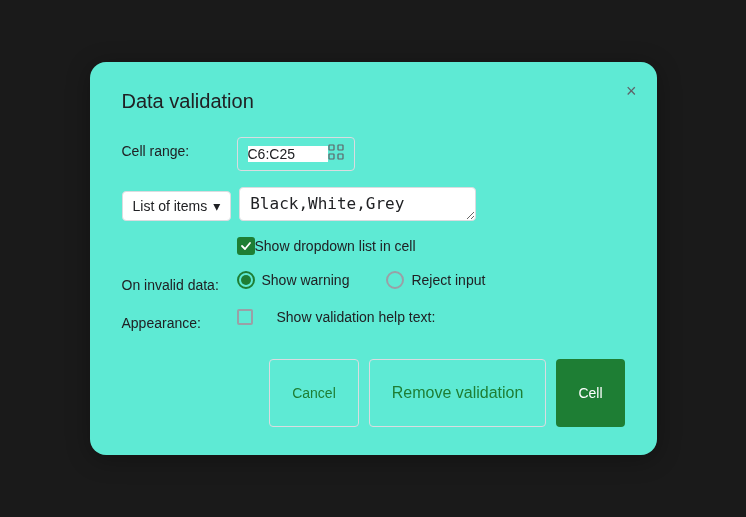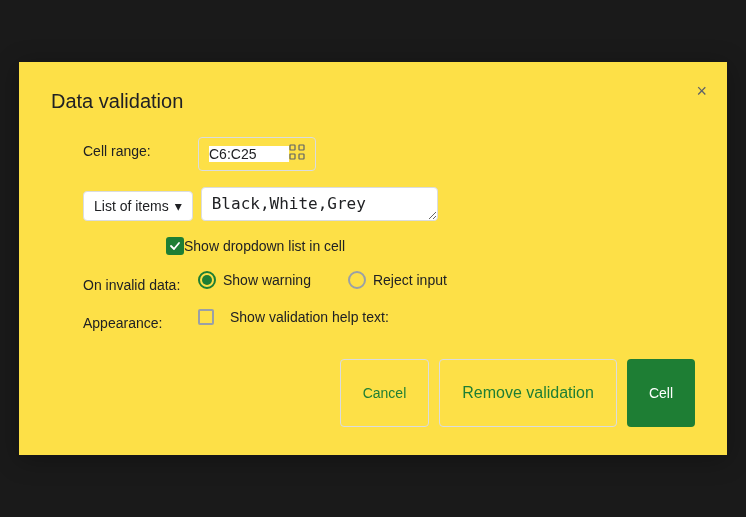--- a/index.html
+++ b/index.html
@@ -6,24 +6,24 @@
     body {
       background: #1a1a1a;
       width: 746px;
       height: 517px;
       display: flex;
       align-items: center;
       justify-content: center;
       font-family: Arial, sans-serif;
     }
     .dialog {
-      background: #fde047;
-      border-radius: 0;
+      background: #5eead4;
+      border-radius: 16px;
       padding: 28px 32px 28px 32px;
-      width: 708px;
+      width: 567px;
       box-shadow: 0 4px 24px rgba(0,0,0,0.3);
       position: relative;
     }
     .dialog-title {
       font-size: 20px;
       font-weight: 400;
       color: #202124;
       margin-bottom: 24px;
     }
     .close-btn {
@@ -35,21 +35,20 @@
       cursor: pointer;
       color: #5f6368;
       font-size: 18px;
       line-height: 1;
       padding: 4px;
     }
     .form-row {
       display: flex;
       align-items: flex-start;
       margin-bottom: 16px;
-      margin-left: 32px;
     }
     .form-label {
       font-size: 14px;
       color: #202124;
       min-width: 115px;
       padding-top: 6px;
     }
     .cell-range-input {
       border: 1px solid #dadce0;
       border-radius: 4px;
@@ -259,21 +258,21 @@
       </div>
       <div class="radio-option">
         <div class="radio-outer unchecked"></div>
         <span class="radio-label">Reject input</span>
       </div>
     </div>
   </div>
 
   <div class="form-row">
     <span class="form-label">Appearance:</span>
-    <div style="display:flex;align-items:flex-start;gap:16px;">
+    <div style="display:flex;align-items:flex-start;gap:24px;">
       <div class="appearance-checkbox"></div>
       <span class="checkbox-label">Show validation help text:</span>
     </div>
   </div>
 
   <div class="button-row">
     <button class="btn-cancel">Cancel</button>
     <button class="btn-remove">Remove validation</button>
     <button class="btn-save">Cell</button>
   </div>

